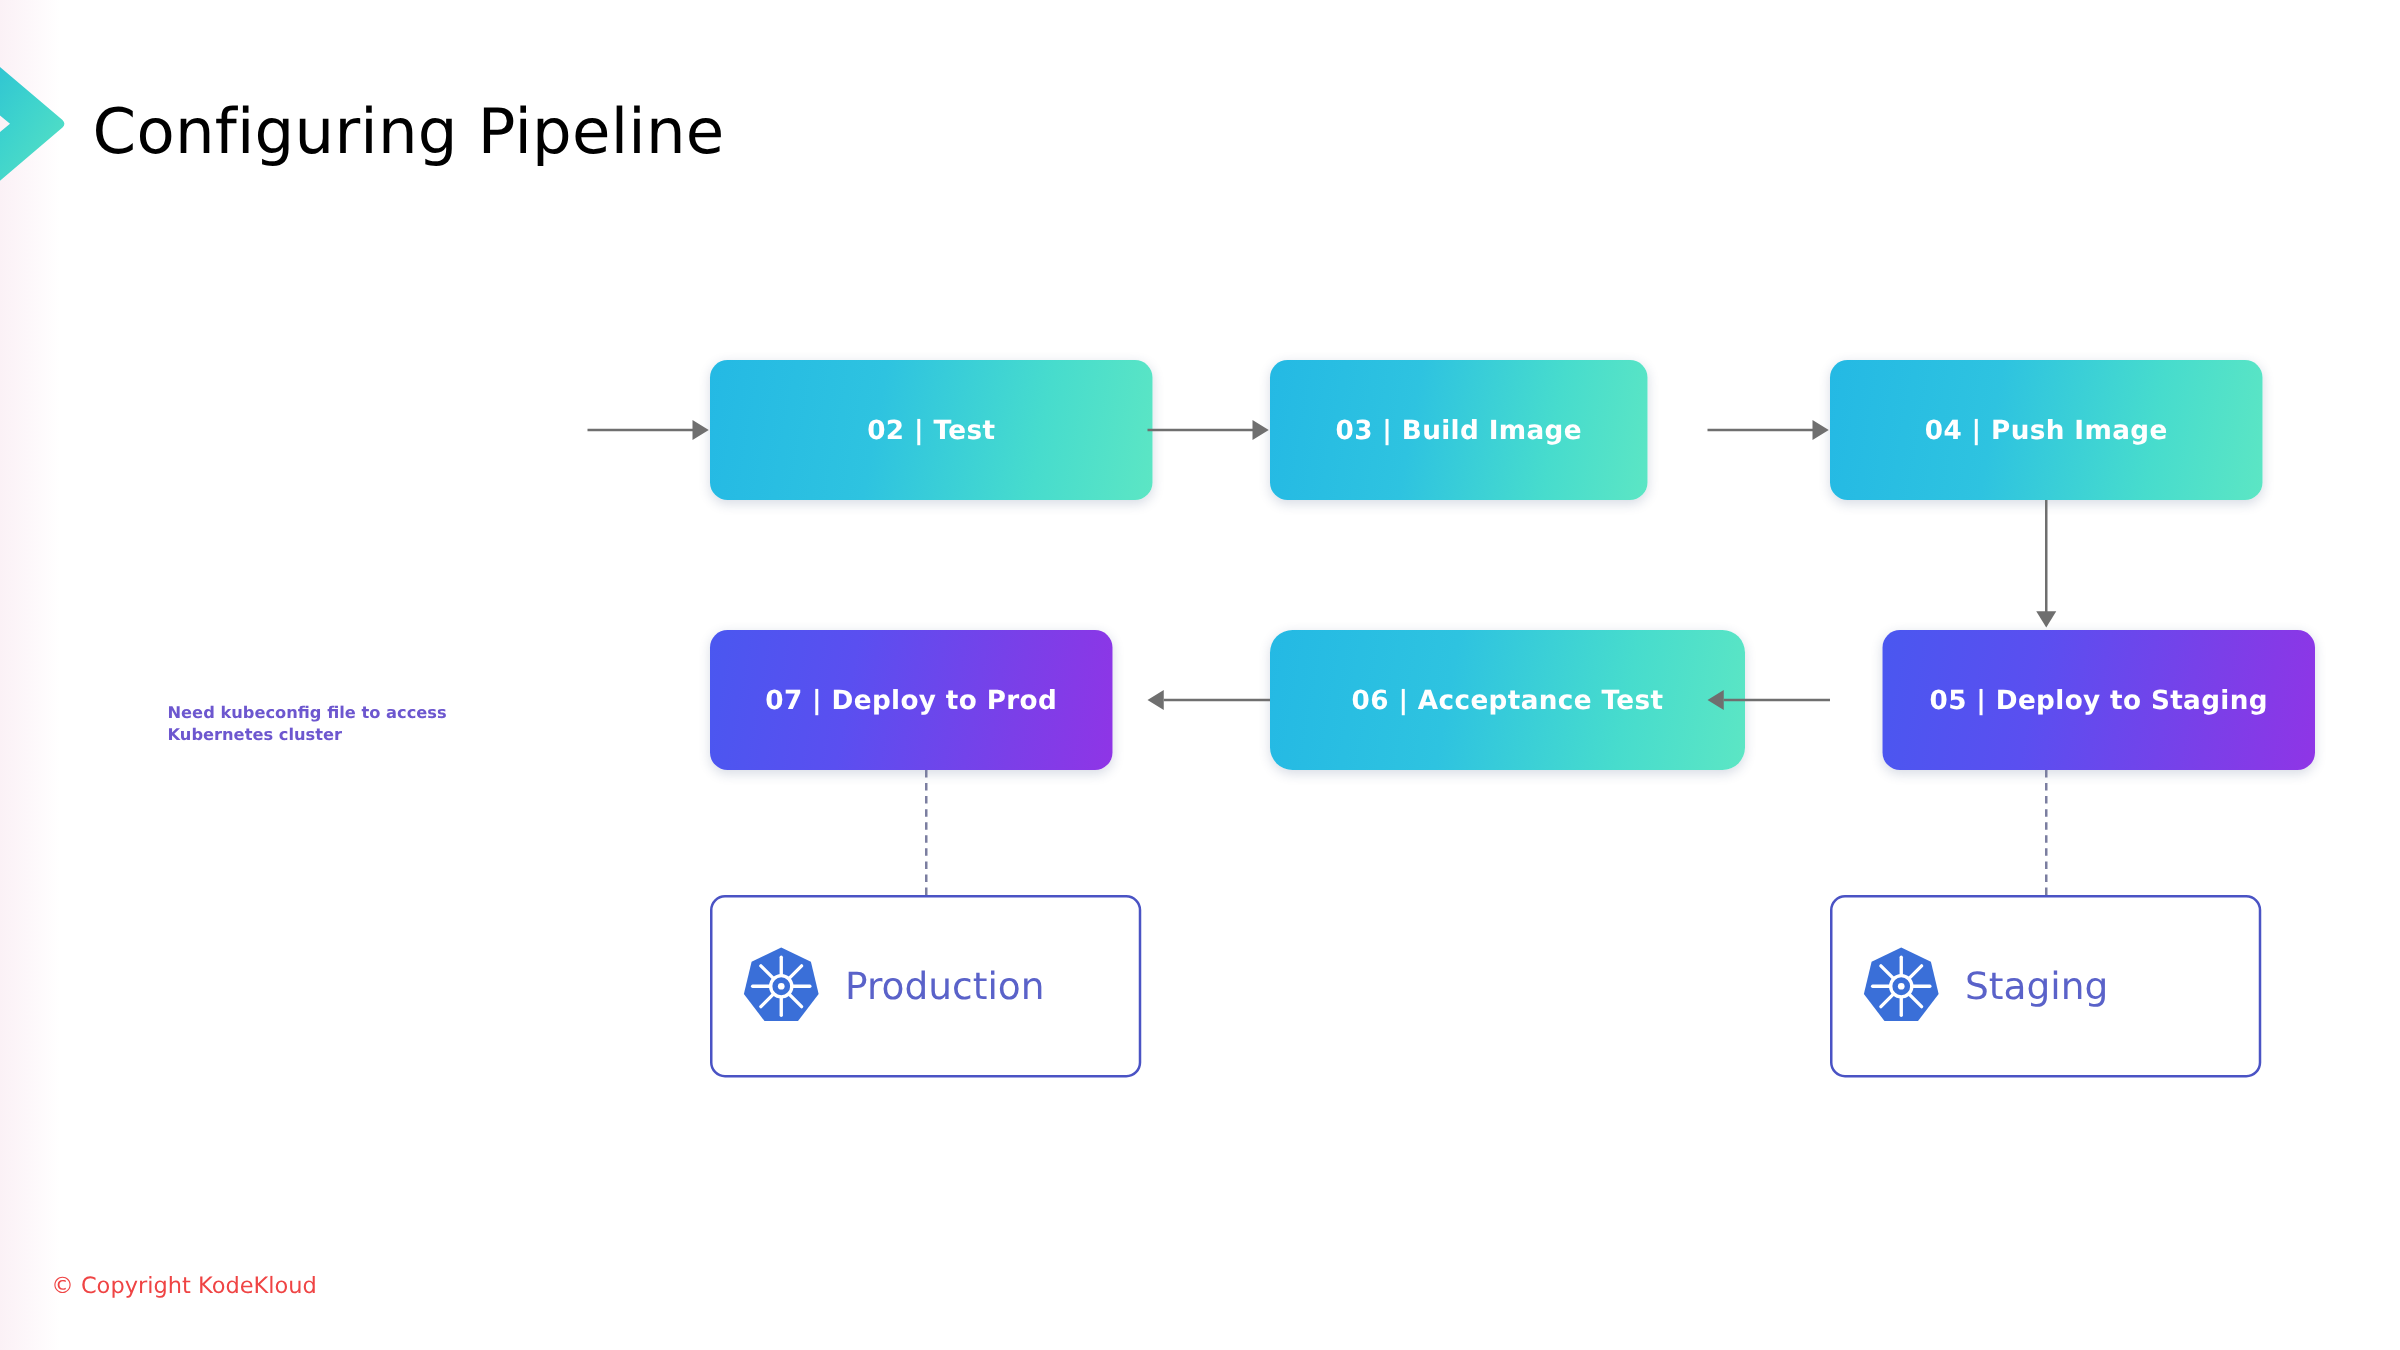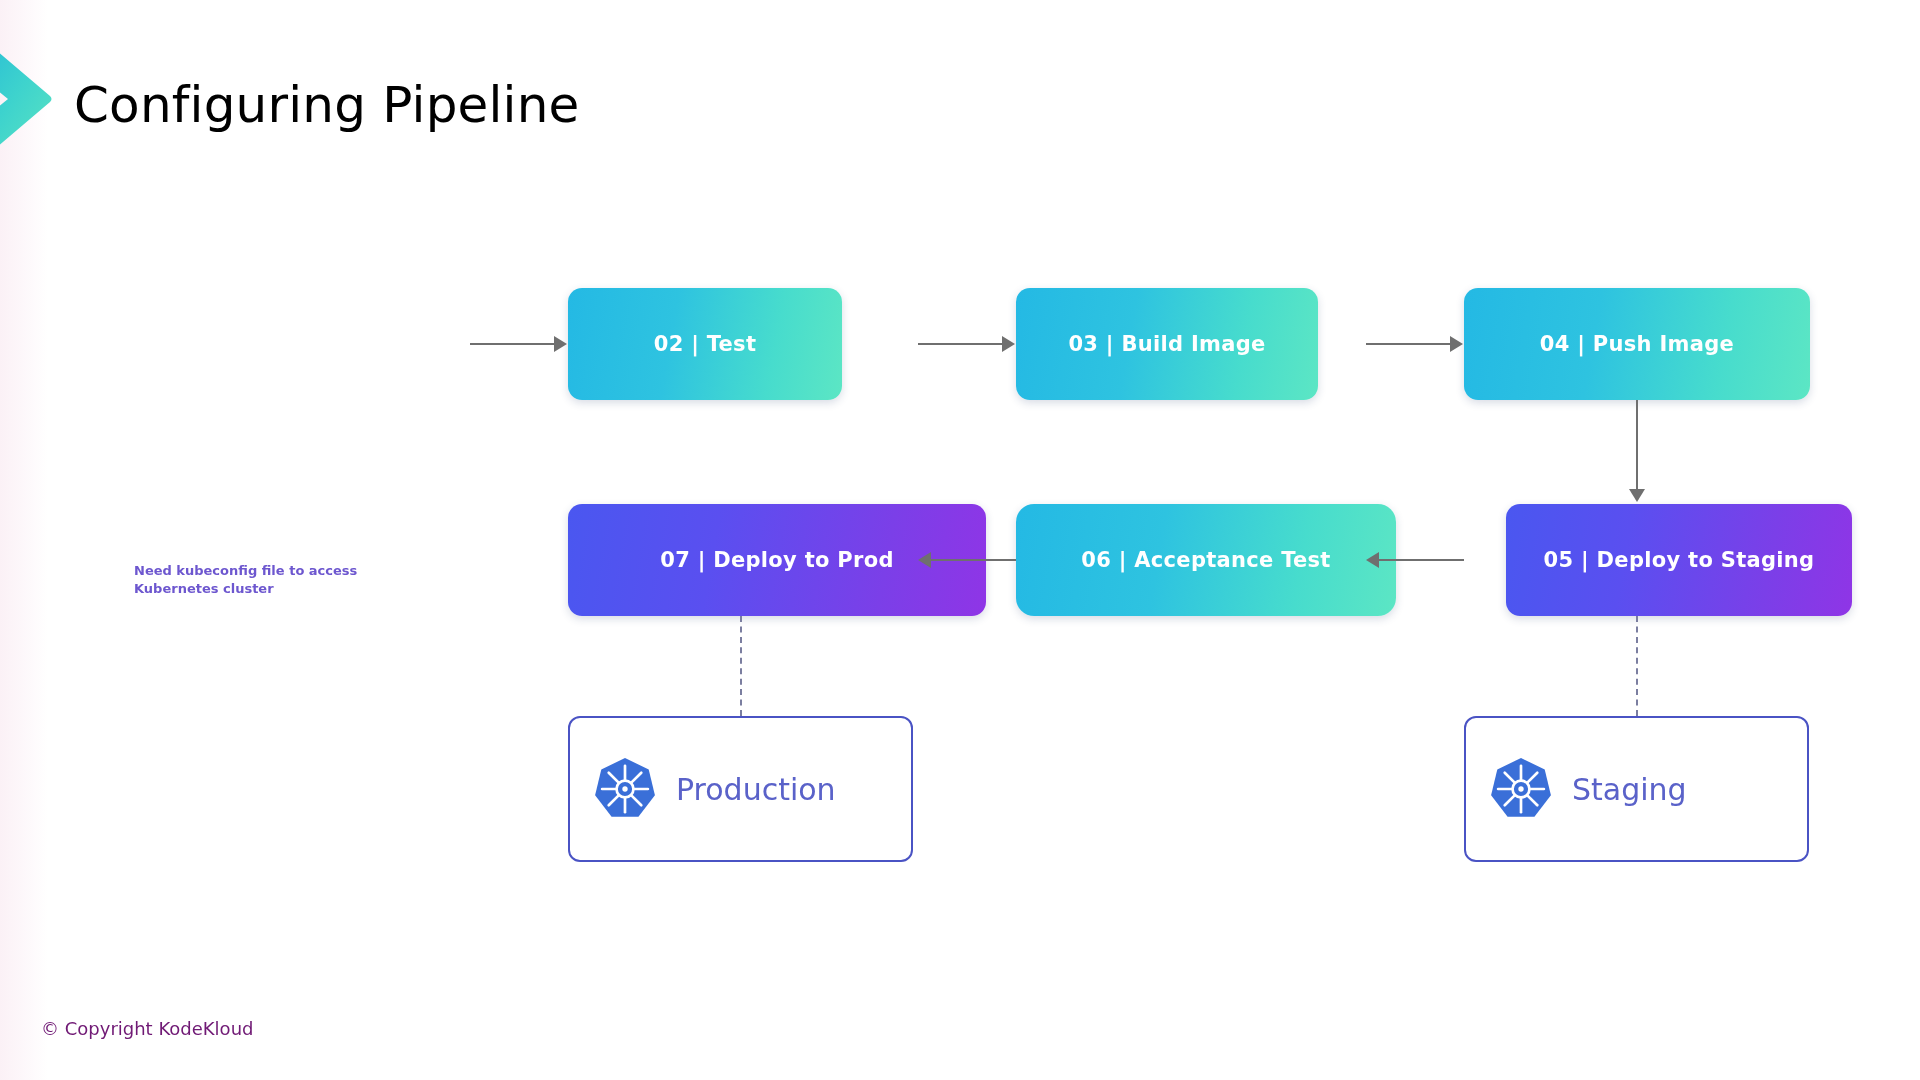--- a/index.html
+++ b/index.html
@@ -137,21 +137,21 @@
     color: #5a62c9;
     white-space: nowrap;
   }
 
   
   .footer {
     position: absolute;
     left: 41px;
     top: 1018px;
     font-size: 18px;
-    color: #701a75;
+    color: #ef4444;
   }
 </style>
 </head>
 <body>
 
 <div id="slide">
 
   <div class="left-wash"></div>
 
   <svg class="logo-chevron" viewBox="0 0 96 146">
@@ -161,21 +161,21 @@
         <stop offset="55%" stop-color="#3ed3cd"></stop>
         <stop offset="100%" stop-color="#5fe6c0"></stop>
       </linearGradient>
     </defs>
     <path d="M0 2 L14 2 L94 70 Q97 73 94 76 L14 144 L0 144 L0 116 L52 73 L0 30 Z" fill="url(#logoGrad)"></path>
   </svg>
 
   <div class="slide-title">Configuring Pipeline</div>
 
 
-  <div class="stage teal" style="left:568px; top:288px; width:274px;">
+  <div class="stage teal" style="left:568px; top:288px; width:354px;">
     <span>02 | Test</span>
   </div>
 
   <div class="stage teal" style="left:1016px; top:288px; width:302px;">
     <span>03 | Build Image</span>
   </div>
 
   <div class="stage teal" style="left:1464px; top:288px; width:346px;">
     <span>04 | Push Image</span>
   </div>
@@ -193,21 +193,21 @@
   <div class="connector" style="left:1366px; top:343px; width:98px; height:2px;">
     <div class="conn-line-h" style="left:0; width:85px;"></div>
     <div class="arrow-head arrow-right" style="left:84px; top:-7px;"></div>
   </div>
 
   <div class="connector" style="left:1636px; top:400px; width:2px; height:102px;">
     <div class="conn-line-v" style="top:0; height:90px;"></div>
     <div class="arrow-head arrow-down" style="left:-7px; top:89px;"></div>
   </div>
 
-  <div class="stage violet" style="left:568px; top:504px; width:418px;">
+  <div class="stage violet" style="left:568px; top:504px; width:322px;">
     <span>07 | Deploy to Prod</span>
   </div>
 
   <div class="stage teal" style="left:1016px; top:504px; width:380px;border-radius:18px;">
     <span>06 | Acceptance Test</span>
   </div>
 
   <div class="stage violet" style="left:1506px; top:504px; width:346px;">
     <span>05 | Deploy to Staging</span>
   </div>

